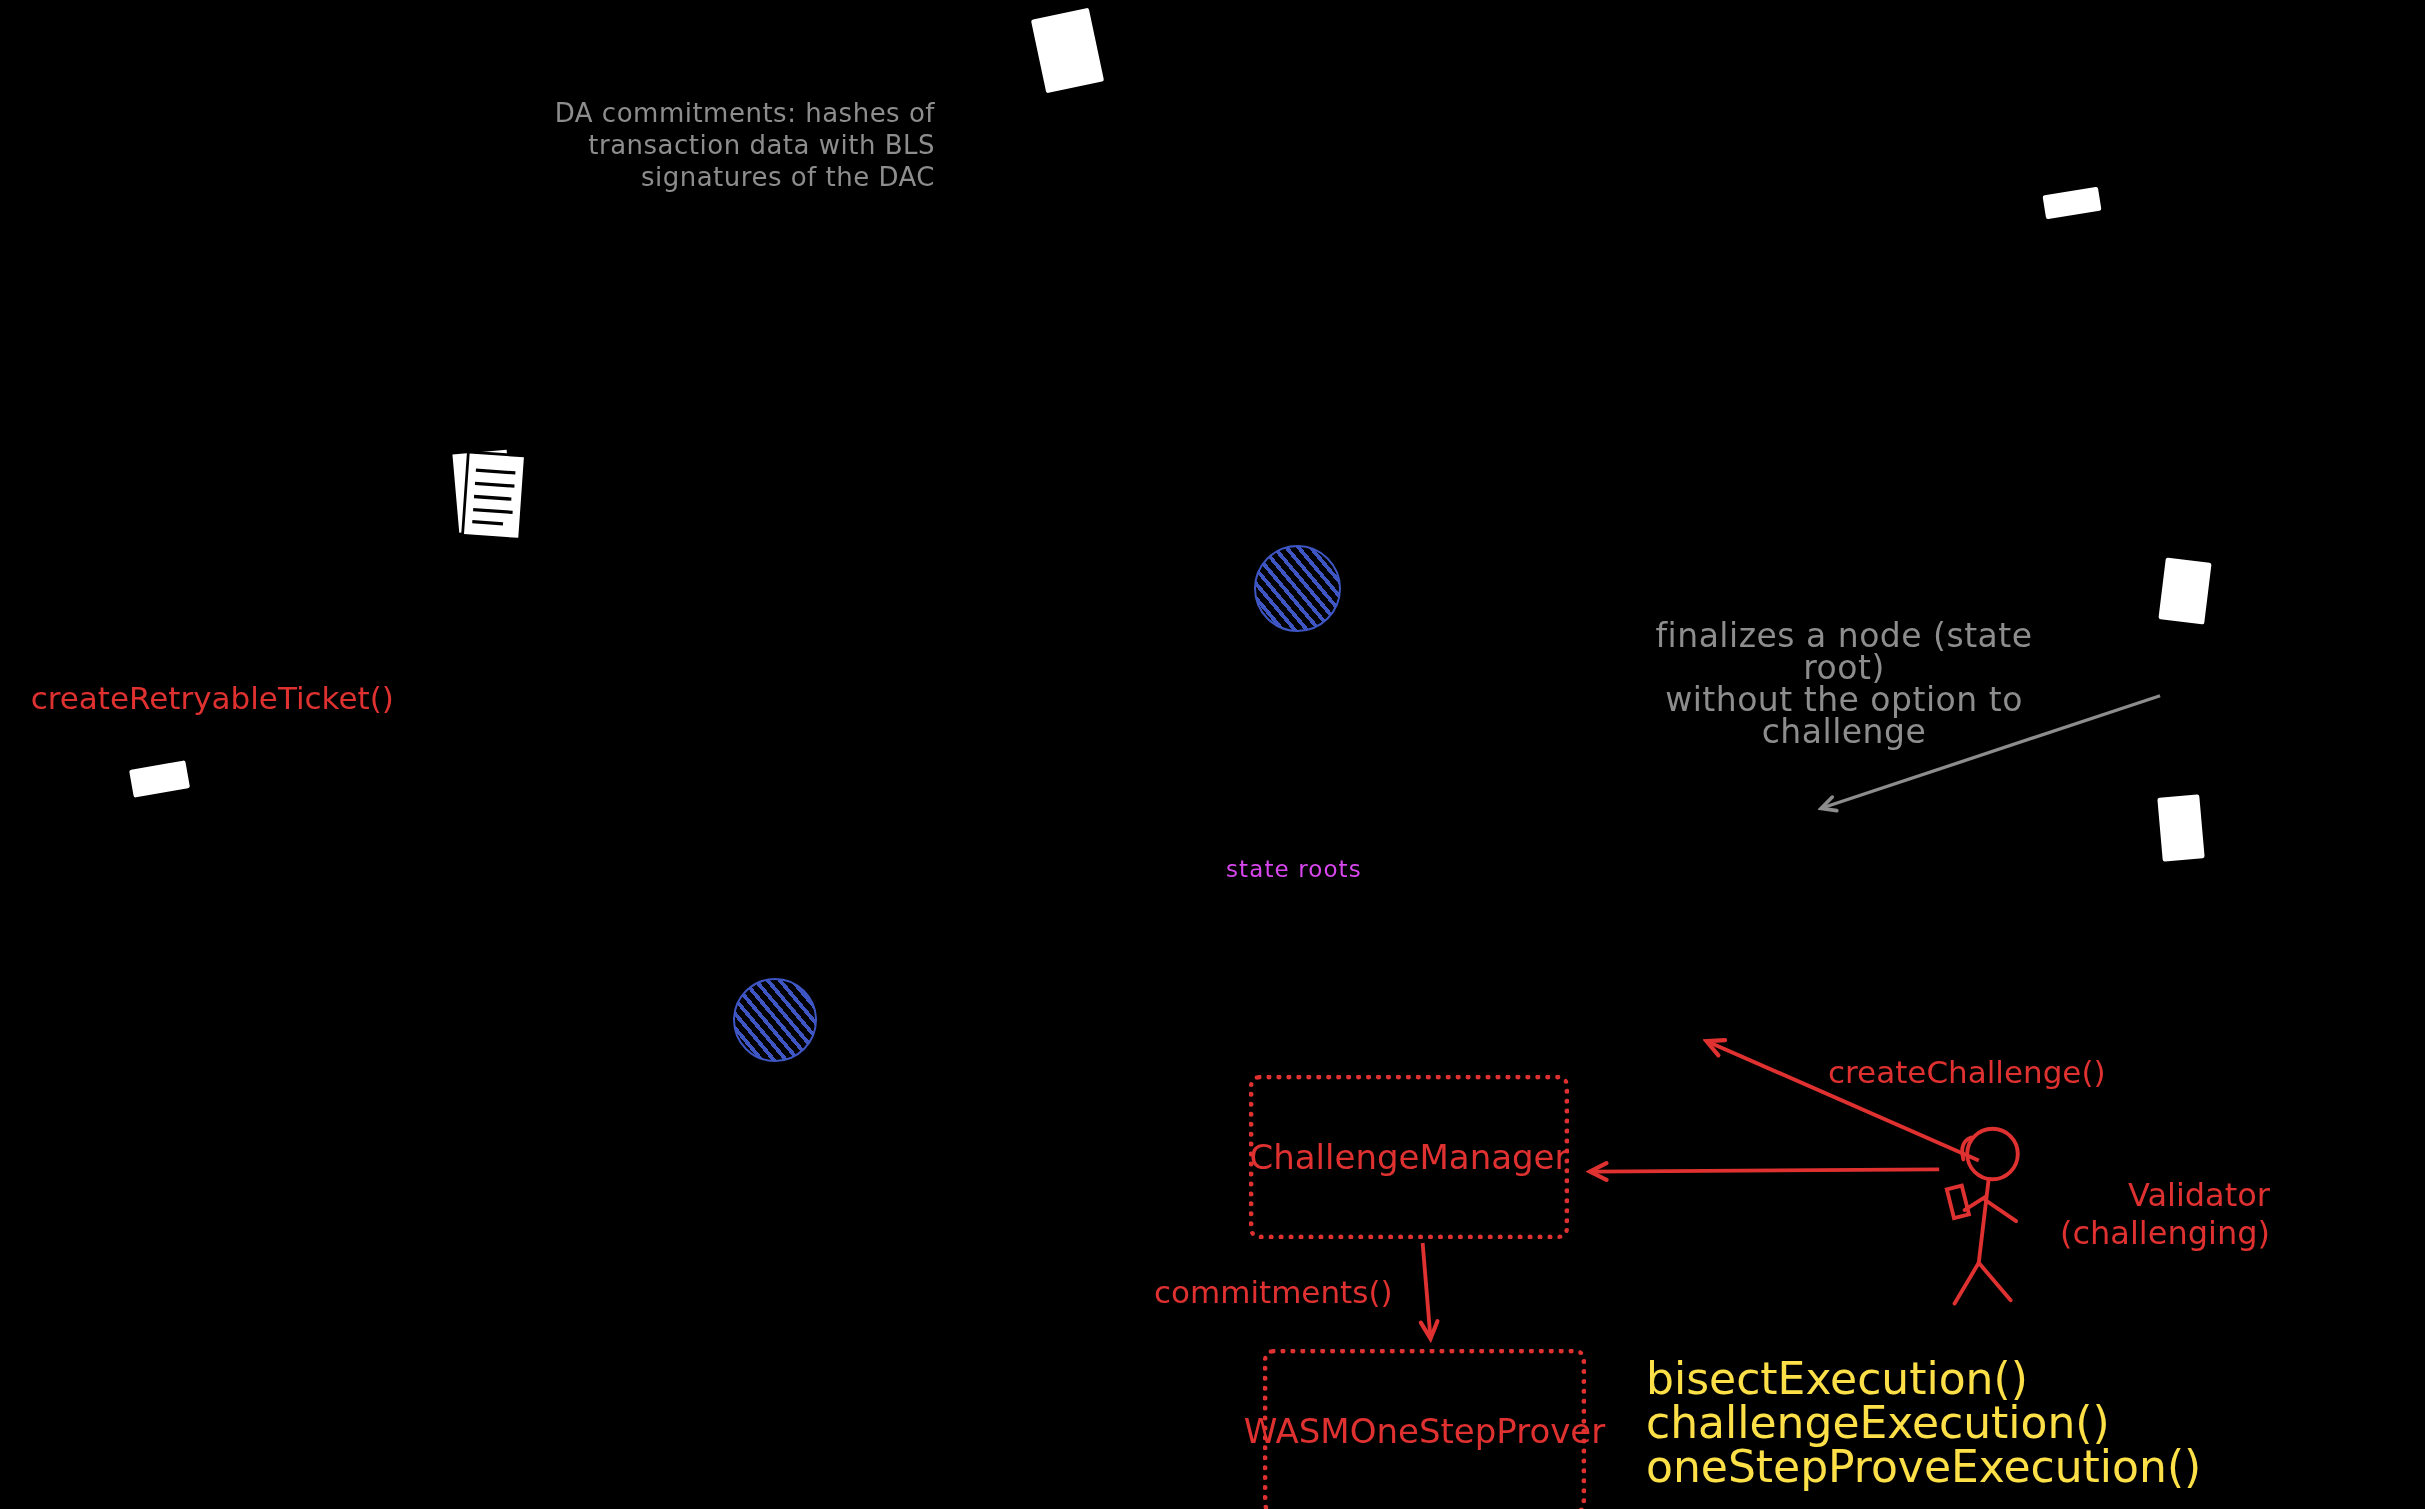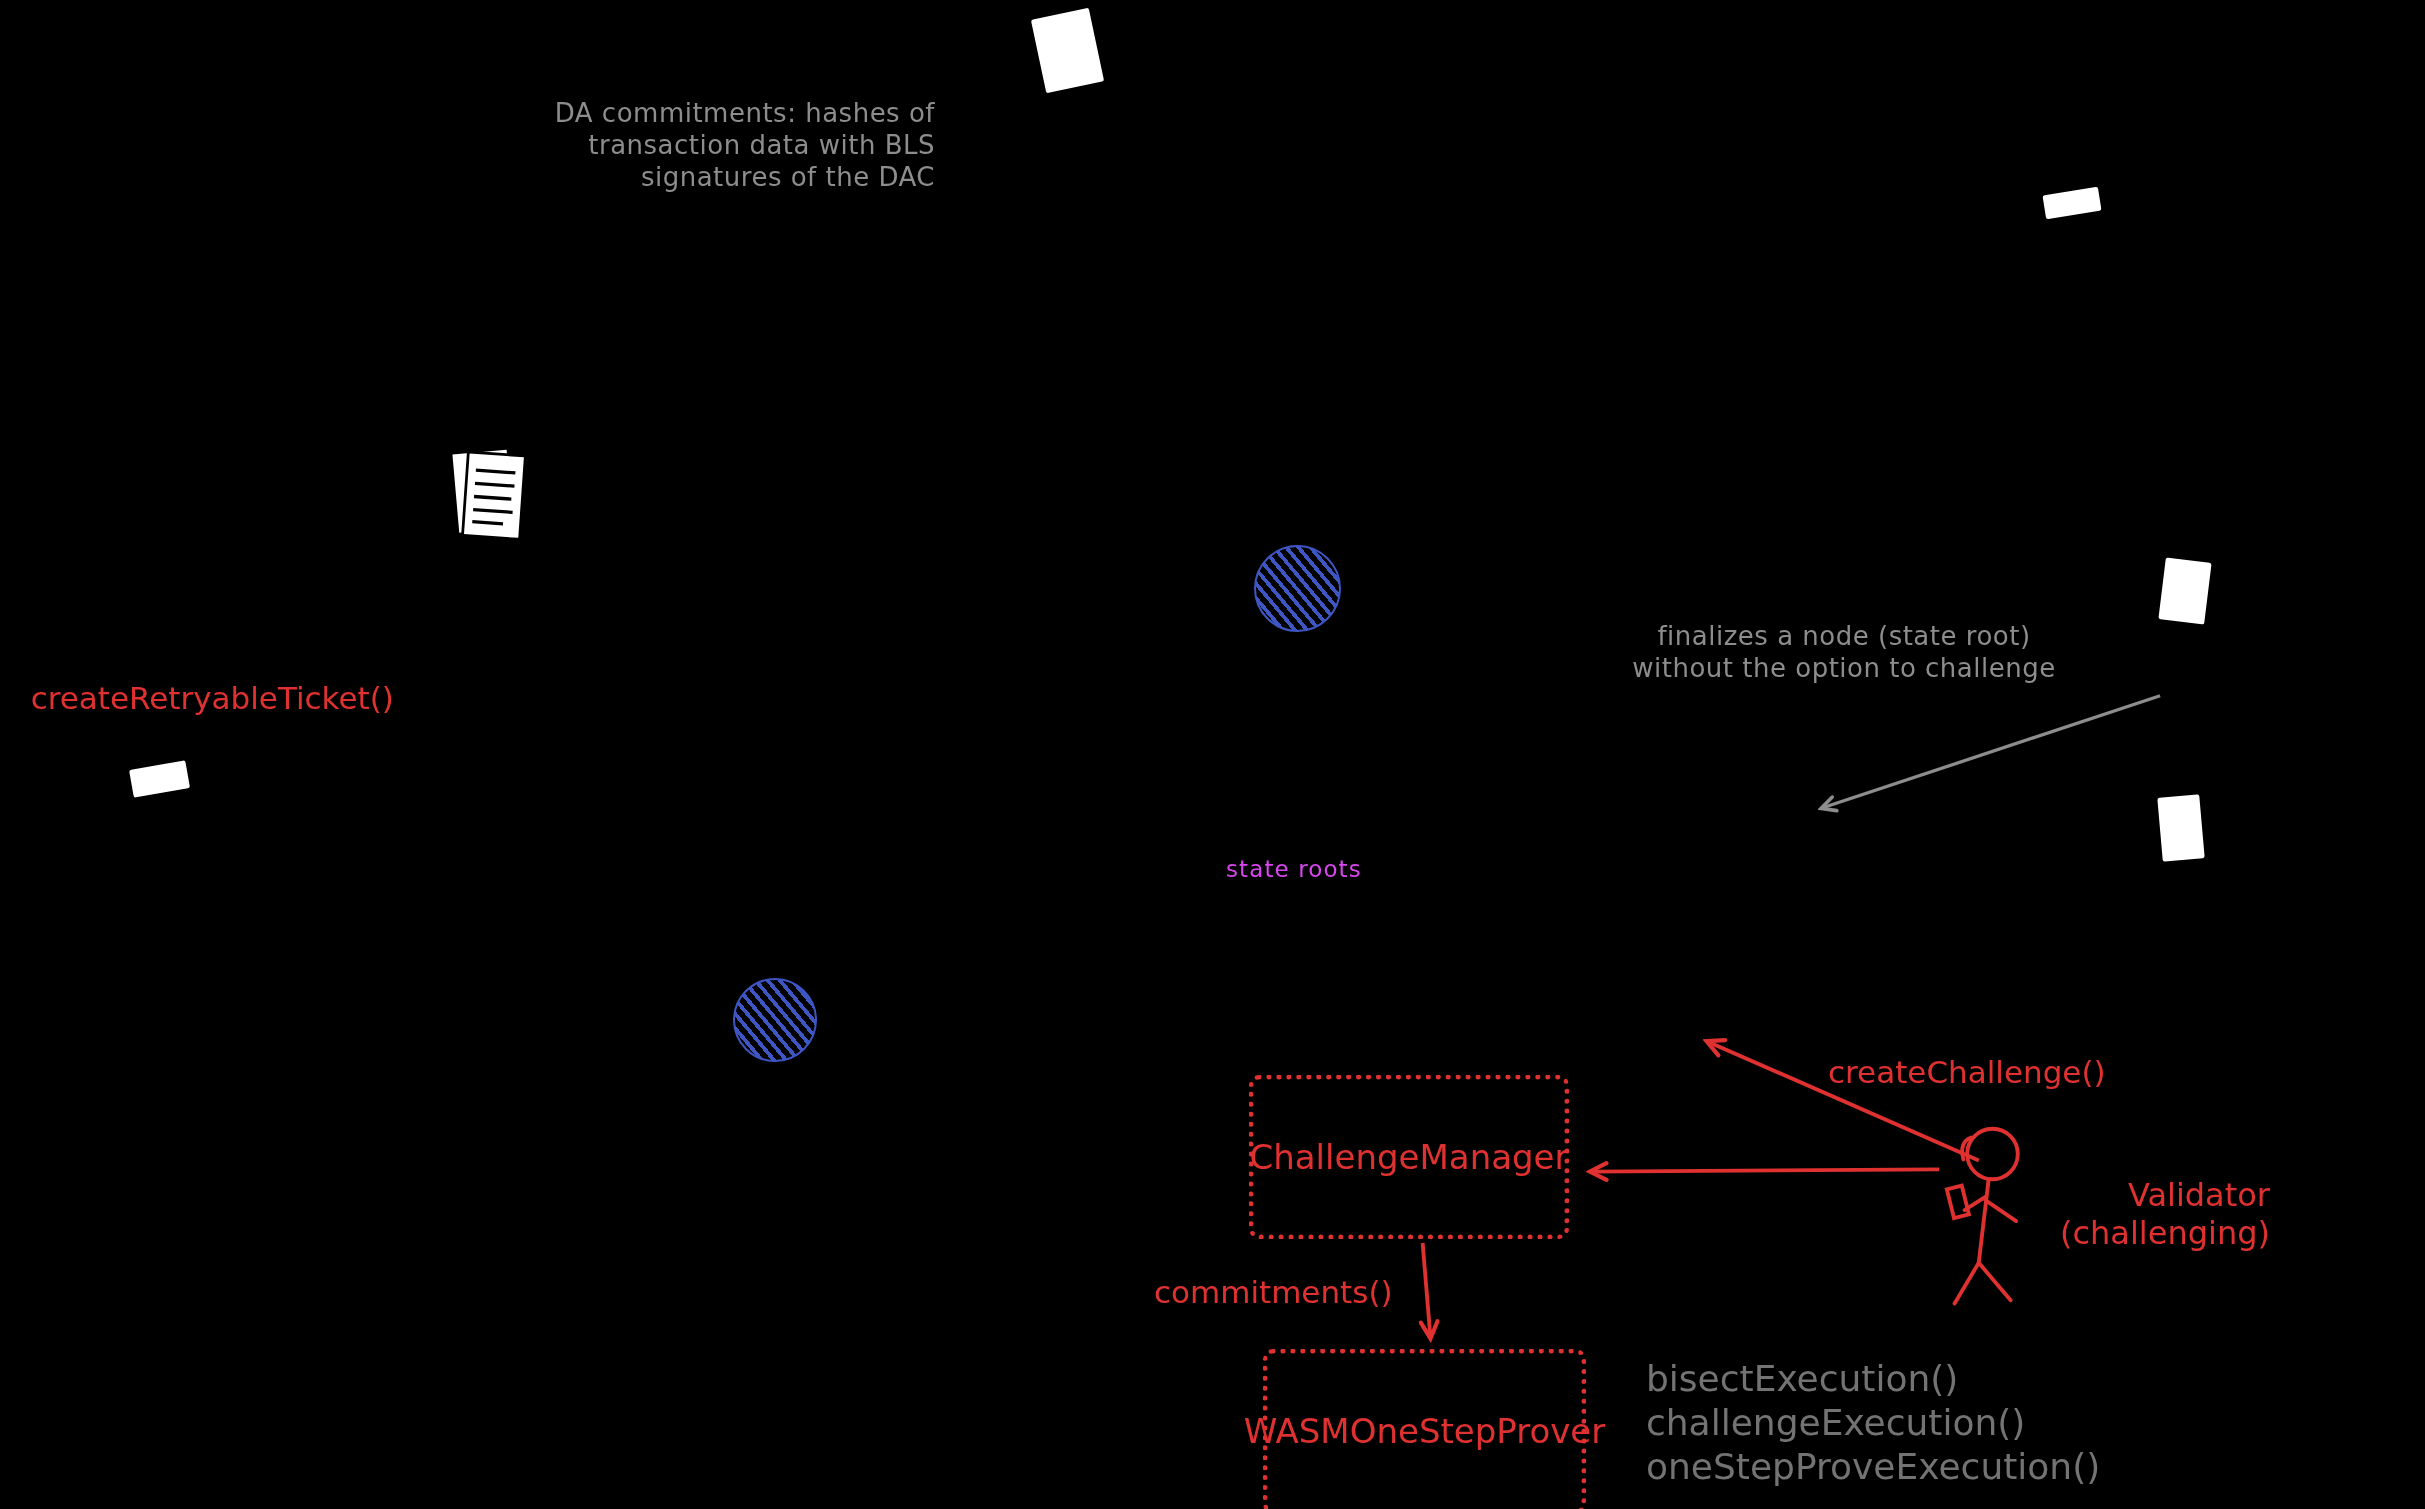--- a/index.html
+++ b/index.html
@@ -24,22 +24,22 @@
     letter-spacing:1.1px;
     white-space:nowrap;
   }
   .red-label{
     color:#e03131;
     font-size:31px;
     line-height:36px;
     white-space:nowrap;
   }
   .red-label-list{
-    color:#737373;
-    font-size:36px;
+    color:#fde047;
+    font-size:44px;
     line-height:44px;
     white-space:nowrap;
   }
   .dashed-box{
     box-sizing:border-box;
     border:5.5px dotted #e03131;
     border-radius:10px;
     display:flex;
     flex-direction:row;
     justify-content:center;
@@ -71,21 +71,21 @@
   <div class="abs note" style="left:528px; top:97px; width:407px;text-align:right;">
     <div>DA commitments: hashes of</div>
     <div>transaction data with BLS</div>
     <div>signatures of the DAC</div>
   </div>
 
   <div class="abs white-chip" style="left:2044px; top:191px; width:56px; height:24px; transform:rotate(-9deg);"></div>
 
   <div class="abs hatch-circle" style="left:1254px; top:545px; width:87px; height:87px;"></div>
 
-  <div class="abs note" style="left:1616px; top:620px; width:456px; font-size:26px;">
+  <div class="abs note" style="left:1616px; top:620px; width:456px; font-size:33px;">
     <div>finalizes a node (state root)</div>
     <div>without the option to challenge</div>
   </div>
 
   <div class="abs red-label" style="left:13.7px; top:680px;margin-left:17px;">createRetryableTicket()</div>
 
   <div class="abs white-chip" style="left:131px; top:765px; width:57px; height:27.5px; transform:rotate(-10deg);"></div>
 
   <div class="abs white-chip" style="left:2162px; top:560px; width:46px; height:62px; transform:rotate(7deg);"></div>
 

